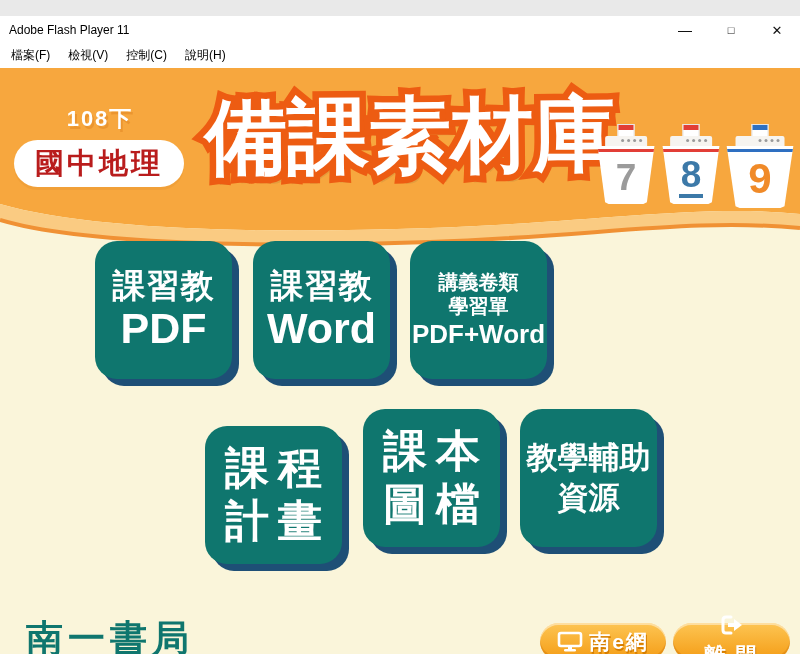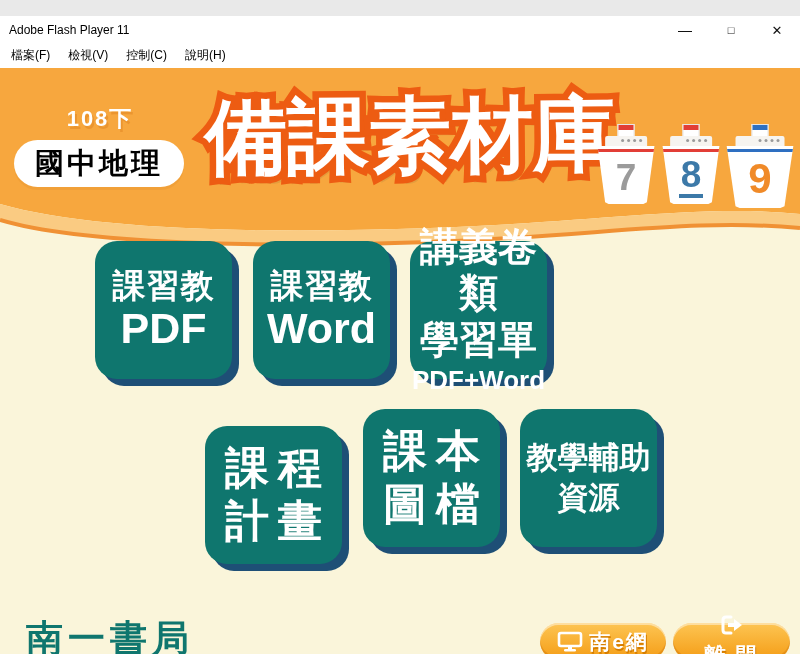--- a/index.html
+++ b/index.html
@@ -35,21 +35,21 @@
   .wave-svg { position:absolute; top:120px; left:0; }
   
   .semester {
     position:absolute; left:20px; top:36px; width:160px; text-align:center;
     font-size:22px; font-weight:bold; color:#fff; letter-spacing:2px;
     text-shadow:2px 3px 0 rgba(225,135,35,.55);
   }
   .subject-badge {
     position:absolute; left:14px; top:72px; width:170px; height:47px; background:#fff;
     border-radius:26px; display:flex; align-items:center; justify-content:center;
-    font-size:29px; font-weight:bold; color:#000000; letter-spacing:3px;
+    font-size:29px; font-weight:bold; color:#b91c1c; letter-spacing:3px;
     box-shadow:0 3px 0 rgba(228,150,45,.35);
   }
   
   .big-title {
     position:absolute; left:205px; top:14px; width:400px; text-align:center;
     font-size:82px; font-weight:bold; white-space:nowrap; transform:rotate(-0.5deg);
   }
   .big-title .layer { position:absolute; left:0; top:0; width:100%; }
   .big-title .stroke-layer {
     color:#ED5C12; -webkit-text-stroke:13px #ED5C12;
@@ -89,21 +89,21 @@
   .boat-9 .boat-hull { height:62px; }
   
   .btn-blue {
     position:absolute; width:137px; height:138px; background:#0f766e;
     border-radius:22px; box-shadow:7px 7px 0 #1E4F76;
     display:flex; flex-direction:column; align-items:center; justify-content:center;
     color:#fff; font-weight:bold; cursor:pointer; text-align:center;
   }
   .btn-blue .l-cjk   { font-size:33px; letter-spacing:1px; line-height:1.15; }
   .btn-blue .l-latin { font-size:43px; line-height:1.1; }
-  .btn-blue .l-cjk-sm { font-size:39px; line-height:1.2; }
+  .btn-blue .l-cjk-sm { font-size:20px; line-height:1.2; }
   .btn-blue .l-latin-sm { font-size:26px; line-height:1.25; }
   .btn-blue .l-cjk-xl { font-size:44px; letter-spacing:9px; line-height:1.2; text-indent:9px; }
   .btn-blue .l-cjk-md { font-size:31px; line-height:1.3; }
   
   .b1 { left:95px;  top:173px; }
   .b2 { left:253px; top:173px; }
   .b3 { left:410px; top:173px; }
   .b4 { left:205px; top:358px; }
   .b5 { left:363px; top:341px; }
   .b6 { left:520px; top:341px; }

